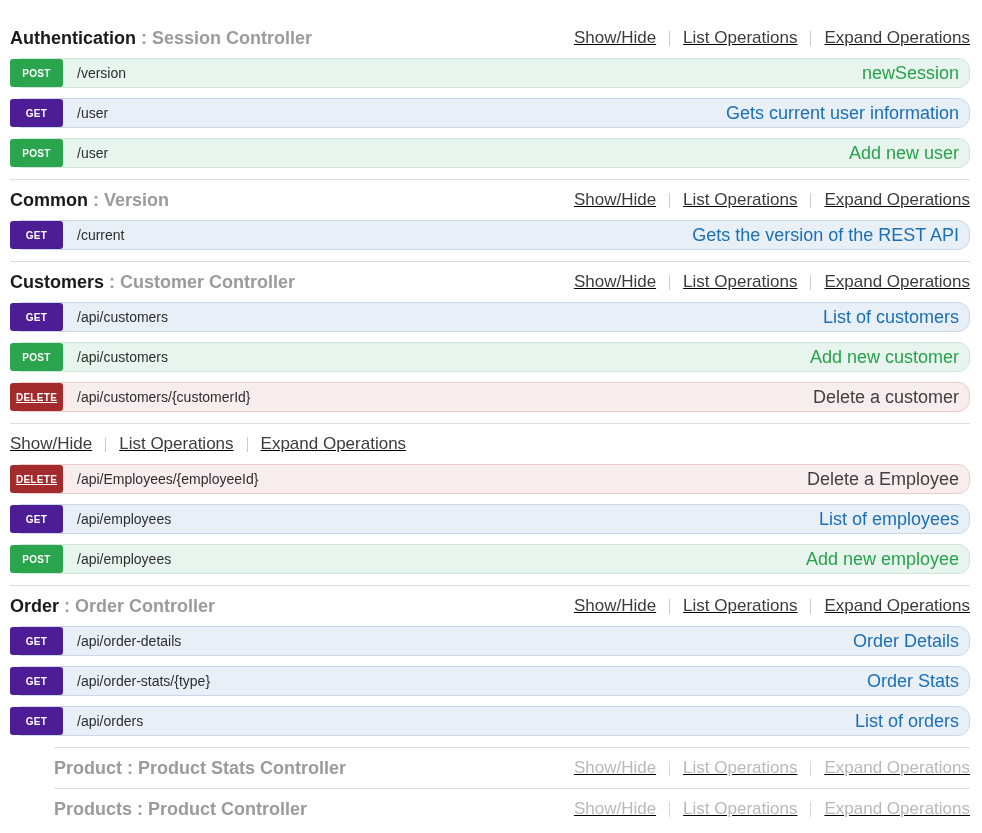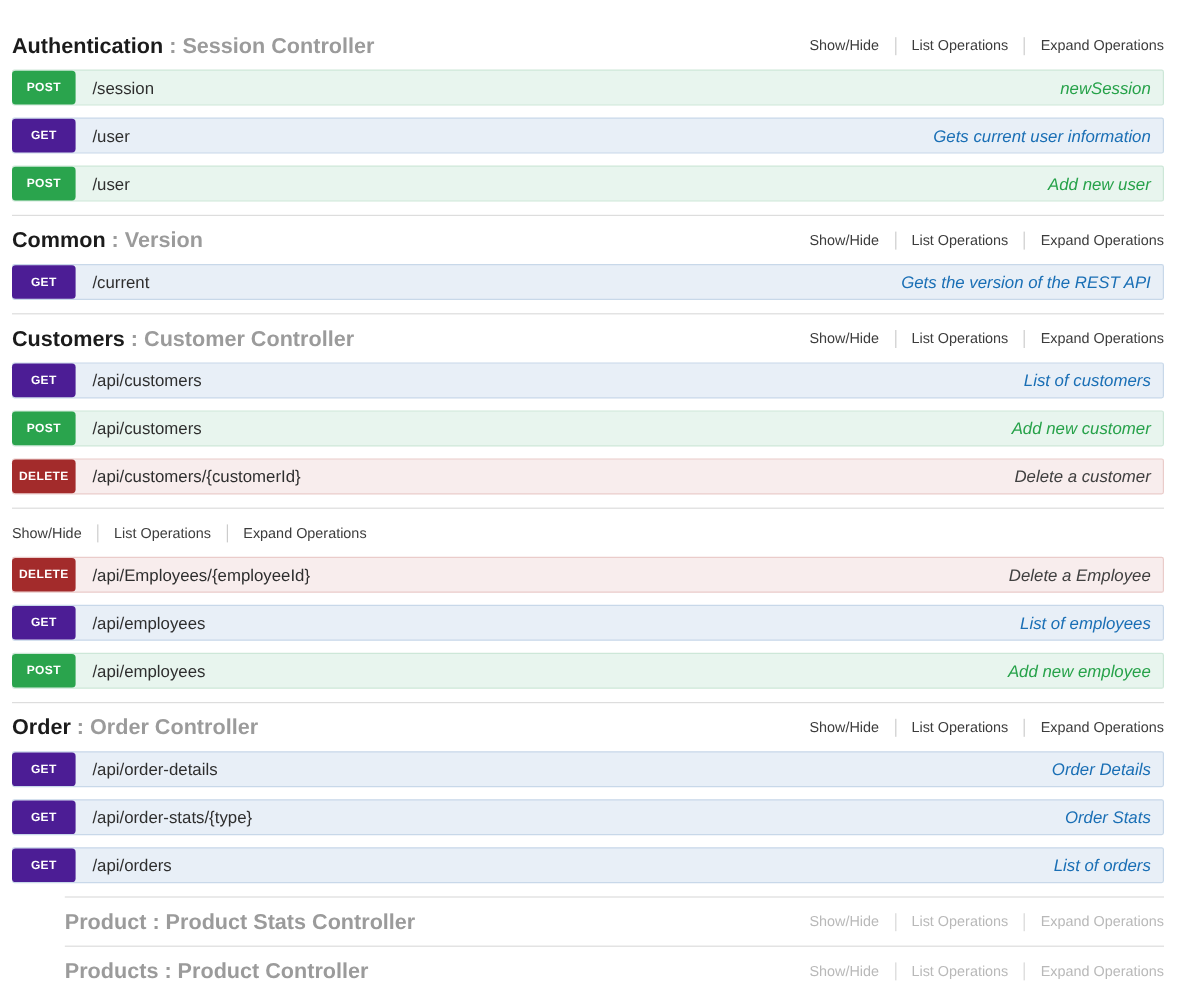--- a/index.html
+++ b/index.html
@@ -20,60 +20,60 @@
   .section-header {
     display: flex; justify-content: space-between;
     height: 24px; margin-bottom: 8px; gap: 40px;
   }
   .heading { font-size: 18px; font-weight: bold; color: #1b1b1b; line-height: 24px; white-space: nowrap; }
   .heading .sec-name { color: #1b1b1b; cursor: pointer; }
   .heading .sec-colon { color: #9b9b9b; margin: 0 5px; }
   .heading .sec-controller { color: #9b9b9b; }
   .section.collapsed .heading .sec-name { color: #9b9b9b; }
 
-  .header-links { display: flex; align-items: center; font-size: 12px; white-space: nowrap; }
+  .header-links { display: flex; align-items: center; font-size: 17px; white-space: nowrap; text-decoration: underline; }
   .header-links .hlink { color: #3c3c3c; text-decoration: none; cursor: pointer; }
   .section.collapsed .header-links .hlink { color: #b9b9b9; }
   .link-divider { width: 1px; height: 15px; background: #cccccc; margin: 0 13px; }
   .section.collapsed .link-divider { background: #d8d8d8; }
 
   .op-row {
     display: flex; align-items: center;
     height: 30px; margin-bottom: 10px;
-    border: 1px solid; border-radius: 2px;
+    border: 1px solid; border-radius: 12px;
     cursor: pointer;
   }
   .op-row:last-child { margin-bottom: 0; }
 
   .badge {
     width: 53px; height: 100%;
     display: flex; align-items: center; justify-content: center;
     color: #ffffff; font-size: 10px; font-weight: bold;
     border-radius: 3px; letter-spacing: 0.3px;
     flex-shrink: 0; margin-left: -1px;
   }
   .path {
     margin-left: 14px; font-size: 14px; color: #2e2e2e;
     text-decoration: none; cursor: pointer; white-space: nowrap;
   }
   .desc {
-    margin-left: auto; margin-right: 10px; font-size: 14px;
-    text-decoration: none; cursor: pointer; white-space: nowrap; font-style: italic;
+    margin-left: auto; margin-right: 10px; font-size: 18px;
+    text-decoration: none; cursor: pointer; white-space: nowrap;
   }
 
   .op-row.get    { background: #e8eff7; border-color: #c8d8e9; }
   .badge.get     { background: #4c1d95; }
   .op-row.get .desc    { color: #1a6fb5; }
 
   .op-row.post   { background: #e8f5ee; border-color: #cde7d8; }
   .badge.post    { background: #2aa44d; }
   .op-row.post .desc   { color: #27a24a; }
 
   .op-row.delete { background: #f8eded; border-color: #eaccca; }
-  .badge.delete  { background: #a32b2b; }
+  .badge.delete  { background: #a32b2b; text-decoration: underline; }
   .op-row.delete .desc { color: #404040; }
 </style>
 </head>
 <body>
 
 <div class="page">
 
   <div class="section first">
     <div class="section-header">
       <div class="heading">
@@ -82,21 +82,21 @@
       <div class="header-links">
         <a class="hlink">Show/Hide</a>
         <span class="link-divider"></span>
         <a class="hlink">List Operations</a>
         <span class="link-divider"></span>
         <a class="hlink">Expand Operations</a>
       </div>
     </div>
     <div class="op-row post">
       <span class="badge post">POST</span>
-      <a class="path">/session</a>
+      <a class="path">/version</a>
       <a class="desc">newSession</a>
     </div>
     <div class="op-row get">
       <span class="badge get">GET</span>
       <a class="path">/user</a>
       <a class="desc">Gets current user information</a>
     </div>
     <div class="op-row post">
       <span class="badge post">POST</span>
       <a class="path">/user</a>

